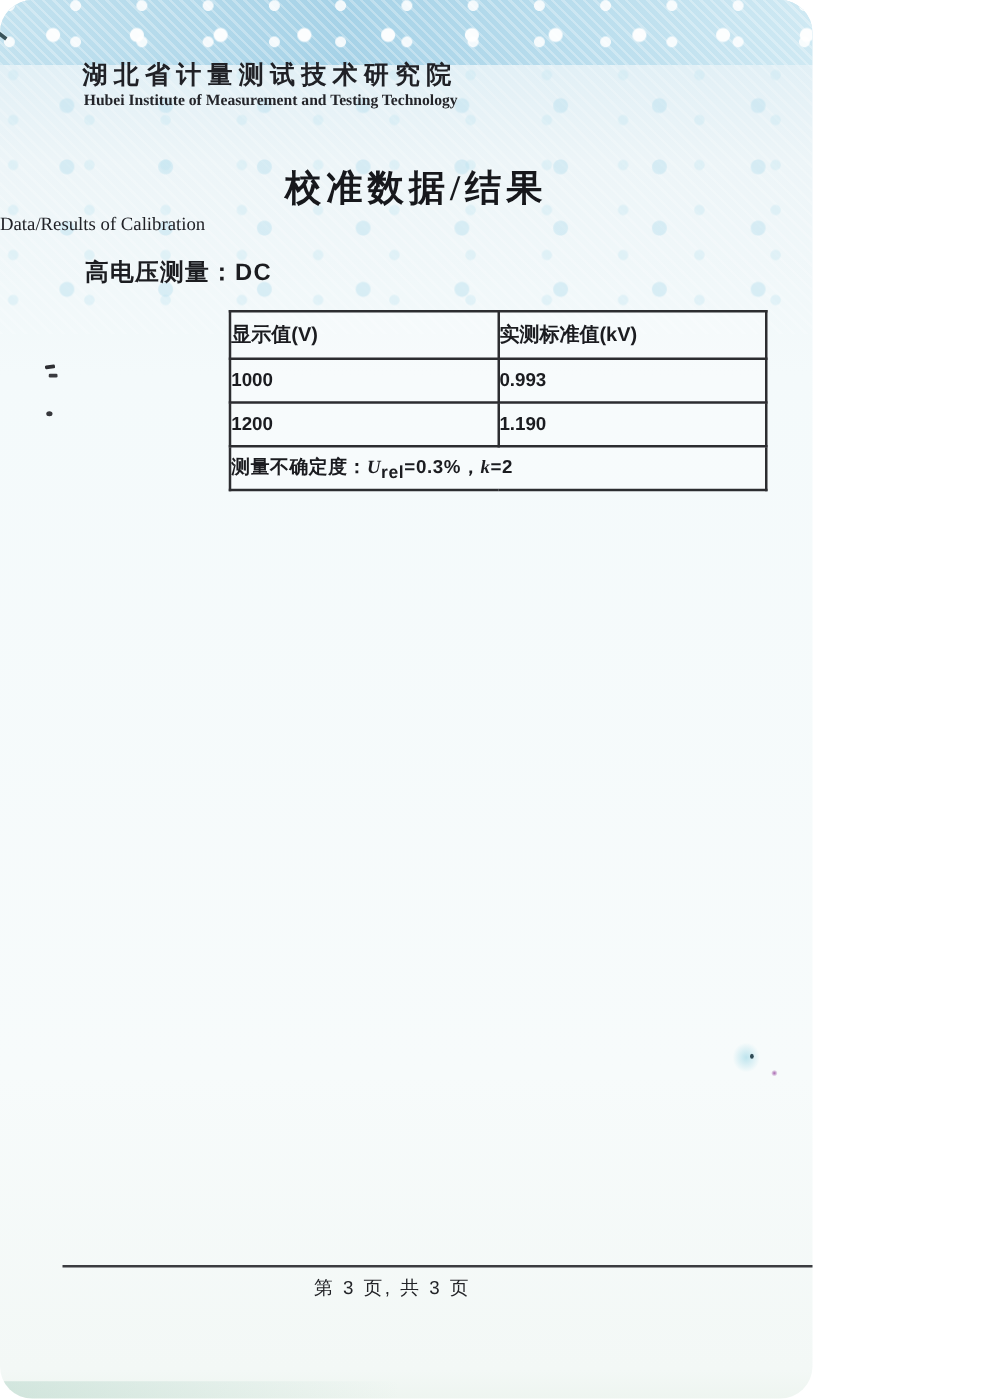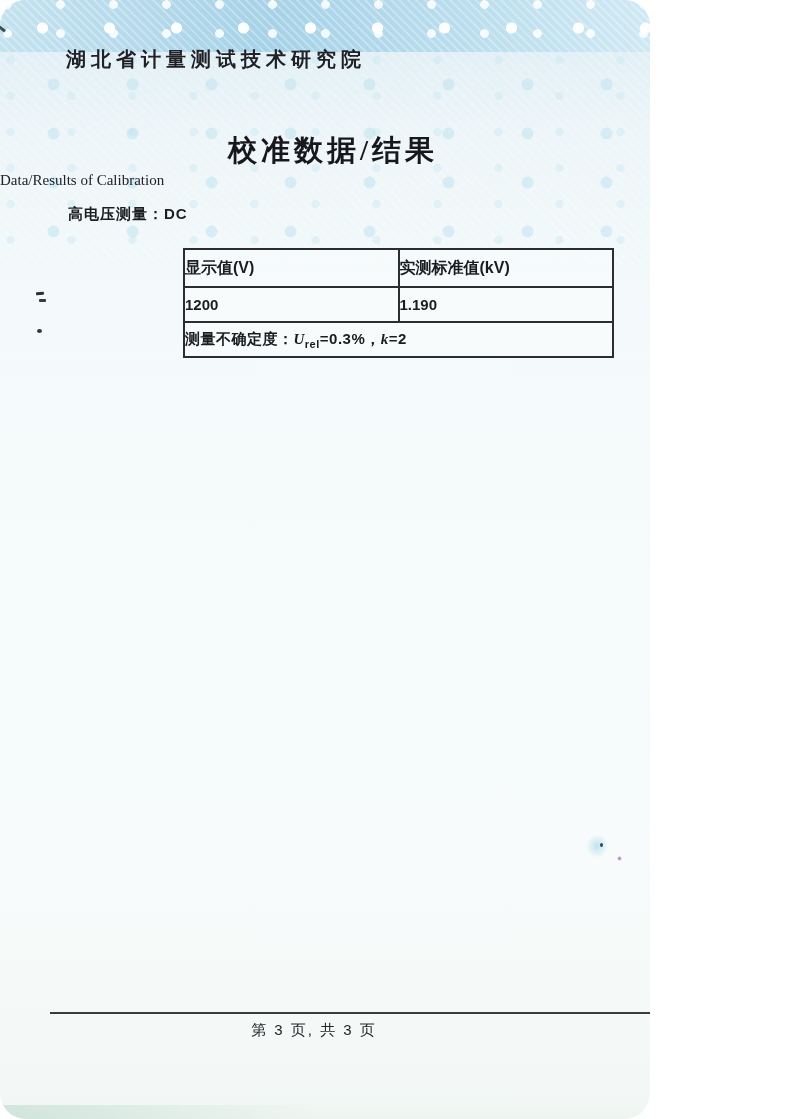--- a/index.html
+++ b/index.html
@@ -54,41 +54,41 @@
     font-family:"Liberation Serif","DejaVu Serif",serif;
     font-size:29px;font-weight:700;letter-spacing:4px;color:#17181c;
   }
   .title-en{
     position:absolute;left:0;right:0;top:172px;text-align:left;
     font-family:"Liberation Serif","DejaVu Serif",serif;
     font-size:15px;color:#212227;
   }
   .section-label{
     position:absolute;left:68px;top:205px;
-    font-size:15px;font-weight:700;color:#1c1d21;letter-spacing:1px;
+    font-size:19px;font-weight:700;color:#1c1d21;letter-spacing:1px;
   }
   table.cal{
     position:absolute;left:183px;top:248px;width:431px;
     border-collapse:collapse;table-layout:fixed;
     background:rgba(255,255,255,.25);
   }
   table.cal th,table.cal td{
     border:2px solid #2c2d30;text-align:left;vertical-align:middle;
     color:#1b1c20;font-weight:700;padding:0;
   }
   table.cal th{height:36px;font-size:16px;}
   table.cal td{height:33px;font-size:15px;}
   td.uncert{
     text-align:left;padding:5px 6px 5px 11px;height:26px;font-size:15px;letter-spacing:.5px;
   }
   .uvar,.kvar{
     font-family:"Liberation Serif","DejaVu Serif",serif;
     font-style:italic;font-weight:700;
   }
-  td.uncert sub{font-size:11px;font-style:normal;font-family:"Liberation Sans",sans-serif;}
+  td.uncert sub{font-size:14px;font-style:normal;font-family:"Liberation Sans",sans-serif;}
   .blank-note{
     position:absolute;left:0;right:0;top:456px;text-align:center;
     font-size:14px;font-weight:700;letter-spacing:2px;color:#25262b;
   }
   .stamp{
     position:absolute;left:701px;top:557px;width:88px;height:68px;
     border:4px solid rgba(192,47,36,.82);
     transform:rotate(-7deg);
     color:#bd3026;
     font-family:"Liberation Serif","DejaVu Serif",serif;
@@ -122,32 +122,37 @@
 </style>
 </head>
 <body>
 
 <div class="page">
 
   <div class="security-band"></div>
   <div class="security-dots-upper"></div>
 
   <div class="hdr-cn">湖北省计量测试技术研究院</div>
+  <div class="hdr-en">Hubei Institute of Measurement and Testing Technology</div>
 
 
   <div class="title-cn">校准数据/结果</div>
   <div class="title-en">Data/Results of Calibration</div>
 
   <div class="section-label">高电压测量：DC</div>
 
   <table class="cal">
     <tbody>
       <tr>
         <th>显示值(V)</th>
         <th>实测标准值(kV)</th>
+      </tr>
+      <tr>
+        <td>1000</td>
+        <td>0.993</td>
       </tr>
       <tr>
         <td>1200</td>
         <td>1.190</td>
       </tr>
       <tr>
         <td class="uncert" colspan="2"><span>测量不确定度：</span><span class="uvar">U</span><sub>rel</sub><span>=0.3%，</span><span class="kvar">k</span><span>=2</span></td>
       </tr>
     </tbody>
   </table>

